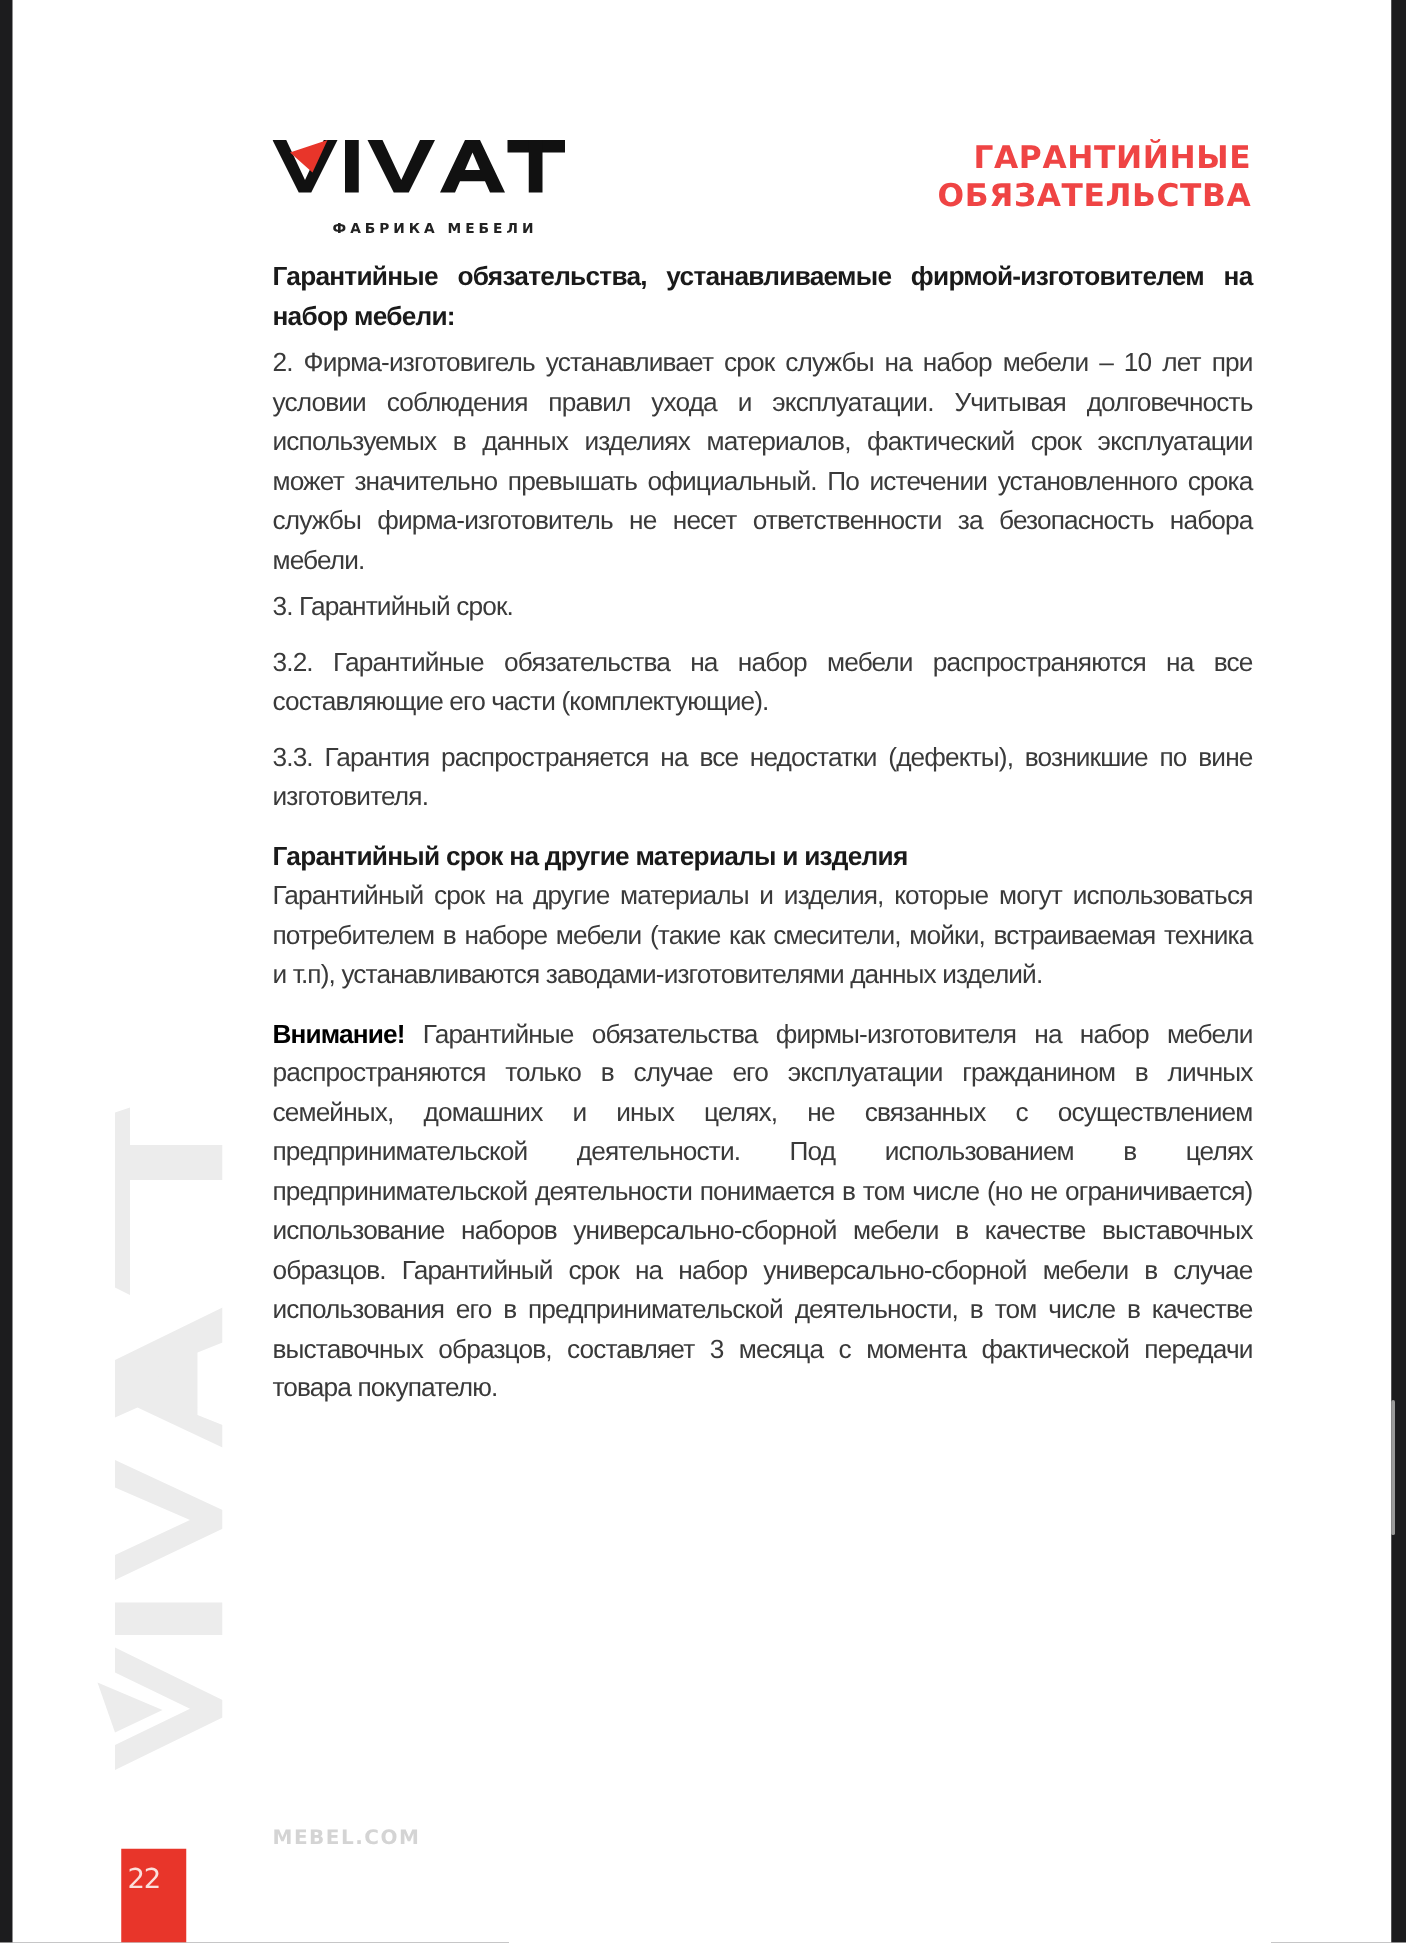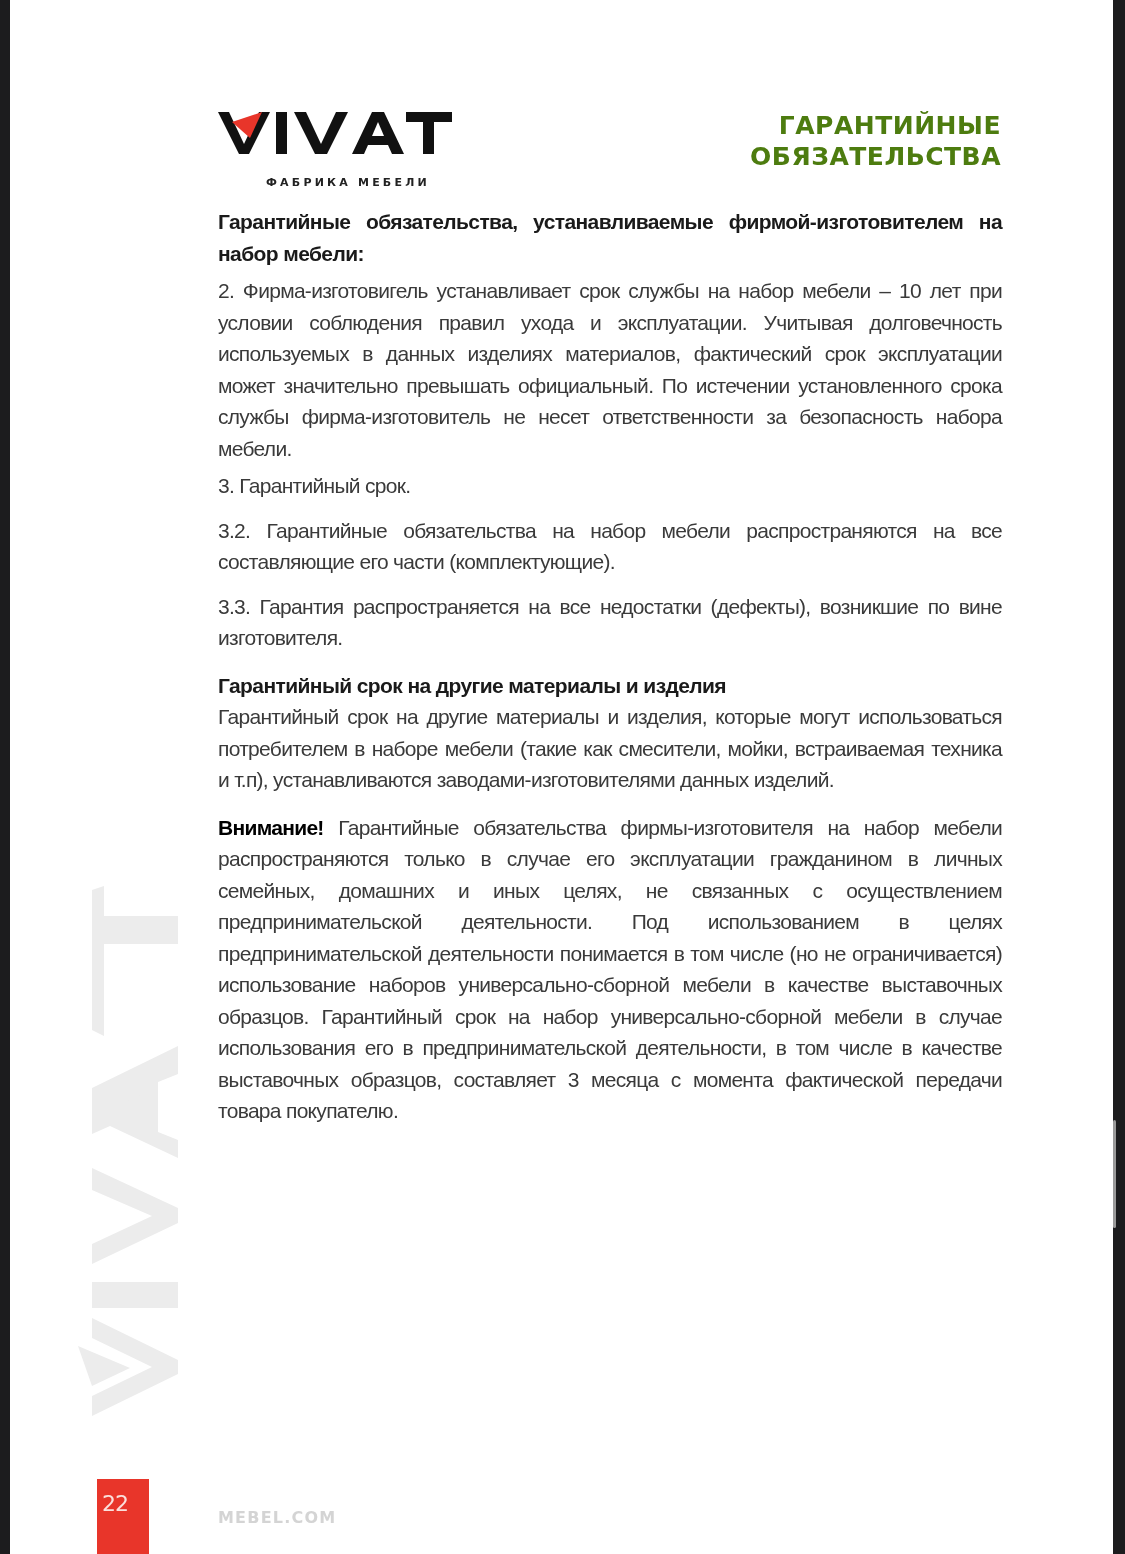--- a/index.html
+++ b/index.html
@@ -18,21 +18,21 @@
     }
     .logo { position: absolute; left: 208px; top: 108px; width: 236px; }
     .logo svg { display: block; }
     .logo-sub {
       position: absolute; left: 48px; top: 68px; font-size: 11px; letter-spacing: 3.2px;
       font-weight: bold; color: #222; white-space: nowrap;
     }
     .title {
       position: absolute; right: 112px; top: 110px; text-align: right;
       font-family: "DejaVu Sans", sans-serif; font-weight: bold; font-size: 25px;
-      line-height: 31px; color: #4d7c0f; letter-spacing: 0.5px;
+      line-height: 31px; color: #ef4444; letter-spacing: 0.5px;
     }
     .content {
       position: absolute; left: 208px; top: 206px; width: 784px;
       font-family: Liberation Sans, sans-serif; font-size: 21px; color: #3a3a3a;
       line-height: 31.5px; text-align: justify;
     }
     .content p { margin: 0; }
     .h { font-weight: bold; color: #1a1a1a; font-size: 21px; letter-spacing: -0.6px; }
     .para { letter-spacing: -0.7px; }
     .gap-s { margin-top: 6px !important; }
@@ -44,21 +44,21 @@
       position: absolute; left: 87px; top: 1479px; width: 36px; height: 75px;
       background: #e8352a;
       padding-left: 16px;
     }
     .page-num {
       position: absolute; left: 0; top: 12px; width: 36px; text-align: center;
       color: #fbe0dc; font-size: 22px; font-family: "DejaVu Sans", sans-serif;
       letter-spacing: -1px;
     }
     .site {
-      position: absolute; left: 208px; top: 1508px; font-size: 16px; font-weight: bold;
+      position: absolute; left: 208px; top: 1460px; font-size: 16px; font-weight: bold;
       color: #d4d4d4; letter-spacing: 1.2px;
     }
   </style>
 </head>
 <body>
 
 <div class="page">
 
   <div class="logo">
     <svg width="236" height="50" viewBox="0 0 236 50">

